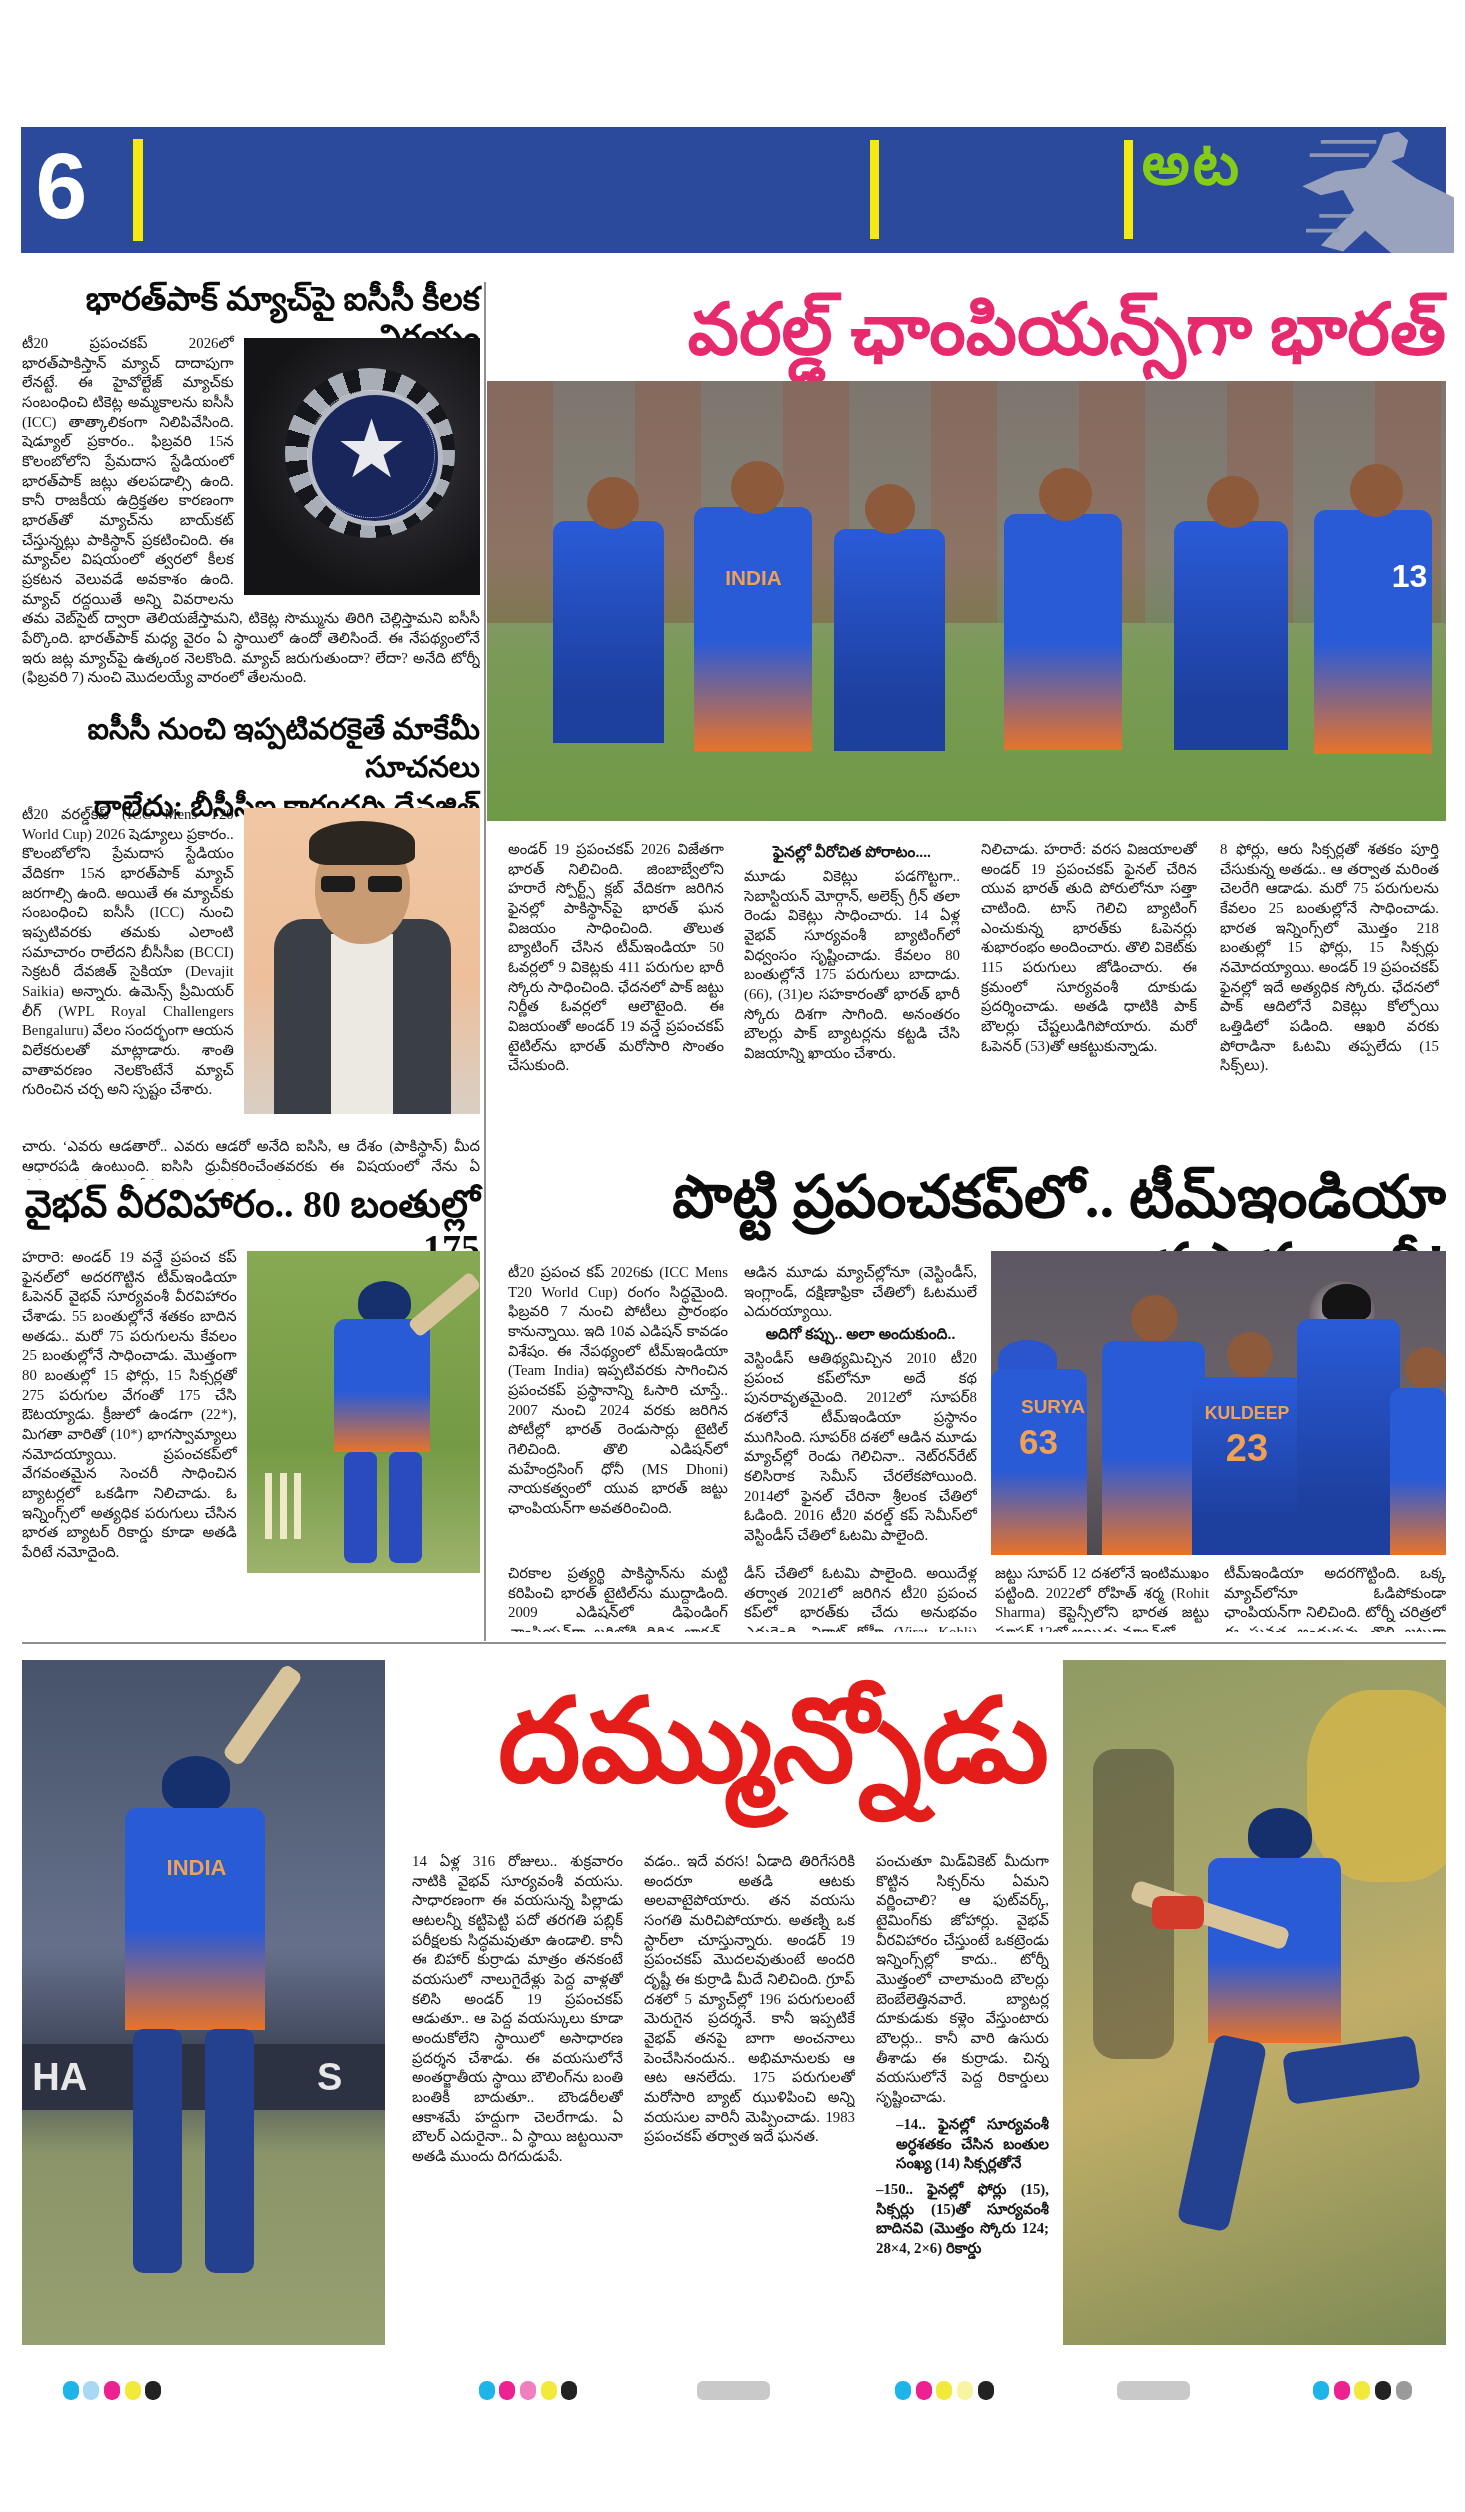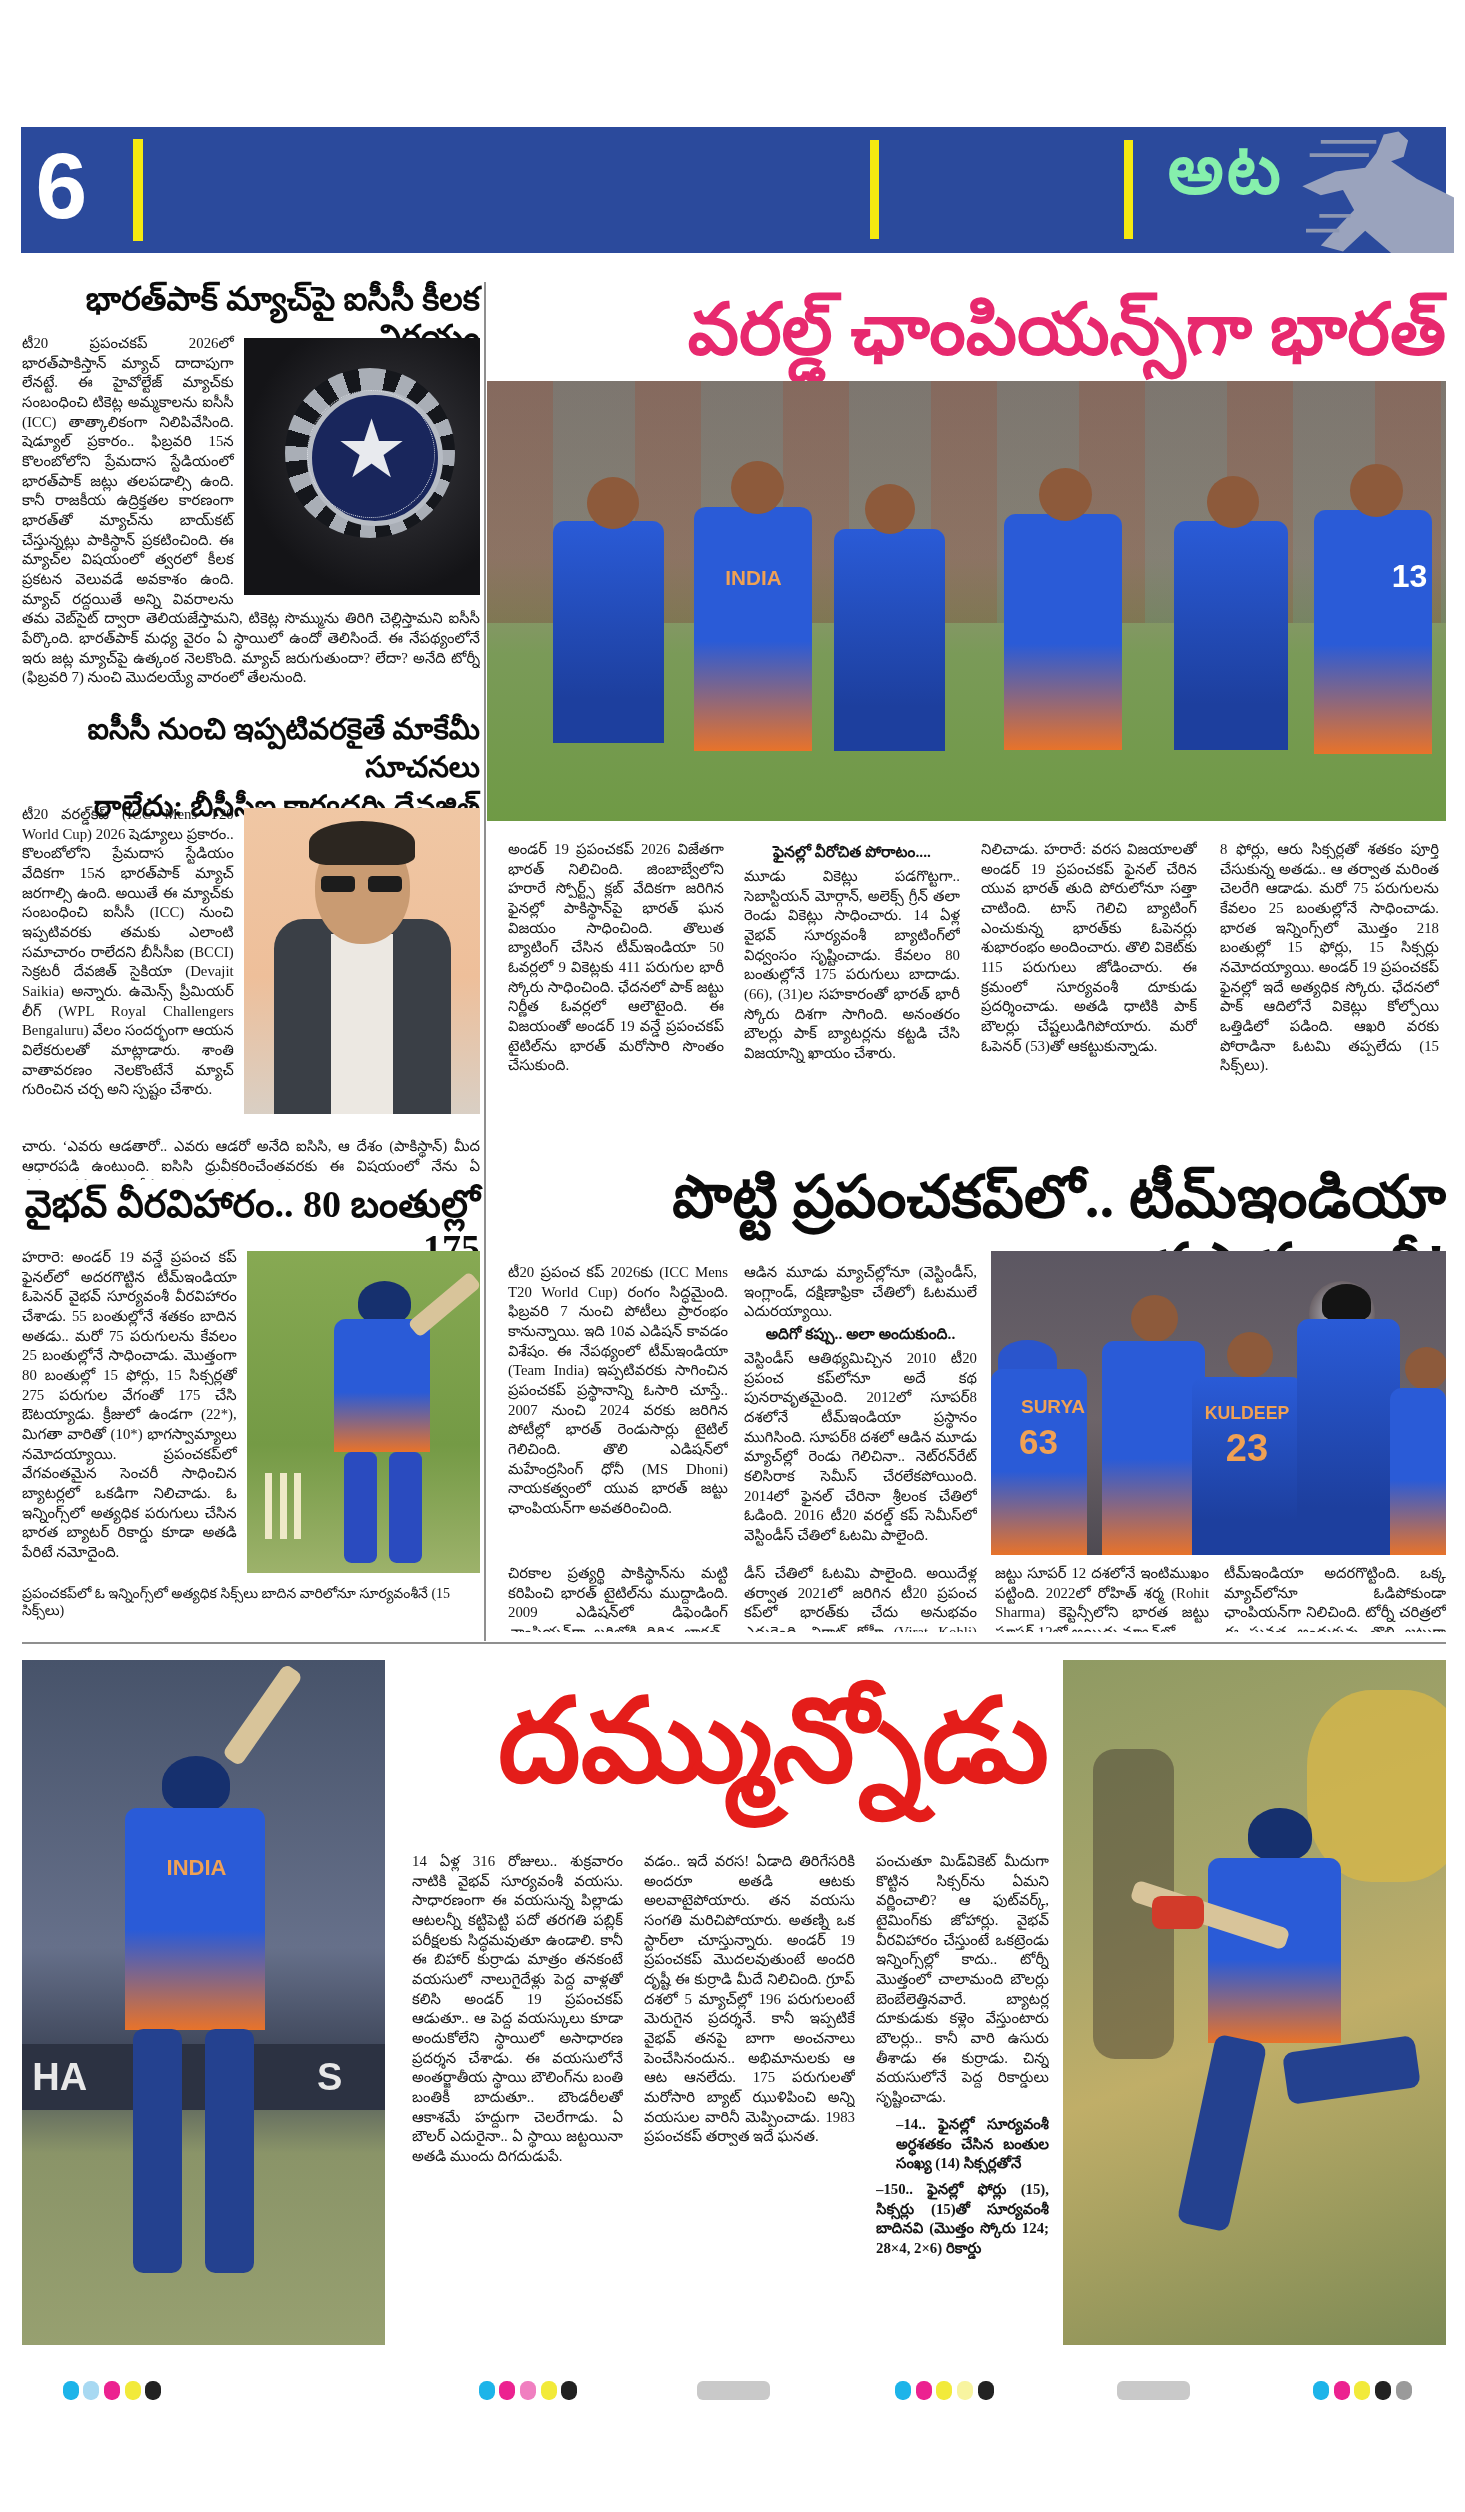--- a/index.html
+++ b/index.html
@@ -11,21 +11,21 @@
   .pagenum{position:absolute;left:14.8px;top:4.4px;font-family:"Liberation Sans",sans-serif;
            font-size:93px;font-weight:bold;color:#ffffff;line-height:1.2;}
   .ybar{position:absolute;background:#f5e910;}
   .masthead{position:absolute;left:199px;top:16.2px;width:473px;text-align:center;
             font-size:71px;font-weight:bold;color:#ffffff;font-family:"Liberation Sans",sans-serif;}
   .dateblk{position:absolute;left:865px;top:11.8px;width:235px;text-align:center;
            font-family:"Liberation Sans",sans-serif;color:#fff;font-weight:bold;}
   .dateblk .d1{font-size:24.4px;letter-spacing:1.5px;}
   .dateblk .d2{font-size:22px;color:#f5e910;margin-top:5.9px;}
   .dateblk .d3{font-size:25px;margin-top:5.9px;}
-  .ata{position:absolute;left:1147px;top:1.5px;font-size:70px;font-weight:bold;color:#86efac;
+  .ata{position:absolute;left:1121px;top:1.5px;font-size:60px;font-weight:bold;color:#84cc16;
        font-family:"Liberation Sans",sans-serif;letter-spacing:3px;}
   
   .vline{position:absolute;background:#8f8f8f;width:1.5px;}
   .hline{position:absolute;background:#8f8f8f;height:1.5px;}
   
   .hl{font-weight:bold;color:#0c0c0c;text-align:right;line-height:1.15;}
   .btxt{font-size:14.8px;line-height:1.33;text-align:justify;overflow:hidden;}
   .subhead{font-weight:bold;text-align:center;font-size:15.5px;margin:3px 0;}
   .caption{font-size:14px;line-height:1.2;overflow:hidden;}
   .stat{font-weight:bold;}
@@ -102,21 +102,20 @@
       <div style="left:32.5px;top:222px;width:7.4px;height:66px;background:#efe9c8;"></div>
       <div style="left:47px;top:222px;width:7.4px;height:66px;background:#efe9c8;"></div>
       <div class="helmet" style="left:111px;top:29.5px;width:53px;height:43px;"></div>
       <div class="torso orange" style="left:87px;top:68px;width:96px;height:133px;"></div>
       <div style="left:157px;top:44px;width:81px;height:19px;background:#d8c49a;transform:rotate(-40deg);border-radius:5.9px;"></div>
       <div style="left:97px;top:201px;width:32.5px;height:111px;background:#2a4bbf;border-radius:7.4px;"></div>
       <div style="left:142px;top:201px;width:32.5px;height:111px;background:#2a4bbf;border-radius:7.4px;"></div>
     </div>
     <span>హరారె: అండర్ 19 వన్డే ప్రపంచ కప్ ఫైనల్‌లో అదరగొట్టిన టీమ్ఇండియా ఓపెనర్ వైభవ్ సూర్యవంశీ వీరవిహారం చేశాడు. 55 బంతుల్లోనే శతకం బాదిన అతడు.. మరో 75 పరుగులను కేవలం 25 బంతుల్లోనే సాధించాడు. మొత్తంగా 80 బంతుల్లో 15 ఫోర్లు, 15 సిక్సర్లతో 275 పరుగుల వేగంతో 175 చేసి ఔటయ్యాడు. క్రీజులో ఉండగా (22*), మిగతా వారితో (10*) భాగస్వామ్యాలు నమోదయ్యాయి. ప్రపంచకప్‌లో వేగవంతమైన సెంచరీ సాధించిన బ్యాటర్లలో ఒకడిగా నిలిచాడు. ఓ ఇన్నింగ్స్‌లో అత్యధిక పరుగులు చేసిన భారత బ్యాటర్ రికార్డు కూడా అతడి పేరిటే నమోదైంది.</span>
   </div>
-  <div class="abs caption" style="left:22px;top:1586px;width:458px;height:41px;">ప్రపంచకప్‌లో ఓ ఇన్నింగ్స్‌లో అత్యధిక సిక్స్‌లు బాదిన వారిలోనూ సూర్యవంశీనే (15 సిక్స్‌లు)</div>
 
   <div class="abs hl" style="left:496px;top:289px;width:950px;font-size:72px;color:#e7296e;">వరల్డ్ ఛాంపియన్స్‌గా భారత్</div>
 
   <div class="ph" style="left:487px;top:381px;width:959px;height:440px;background:linear-gradient(180deg,#8c8276 0%,#97917e 40%,#7a9a58 62%,#6f9a45 100%);">
     <div style="left:0;top:0;width:100%;height:55%;background:repeating-linear-gradient(90deg,rgba(120,60,50,.35) 0 66px,rgba(90,90,95,.3) 66px 148px);"></div>
     <div class="torso" style="left:66px;top:140px;width:111px;height:222px;"></div>
     <div class="head" style="left:100px;top:96px;width:52px;height:52px;"></div>
     <div class="torso orange" style="left:207px;top:126px;width:118px;height:244px;"></div>
     <div class="head" style="left:244px;top:80px;width:53px;height:53px;"></div>
     <div class="jname" style="left:222px;top:185px;width:89px;font-size:20.7px;color:#f0a154;">INDIA</div>

